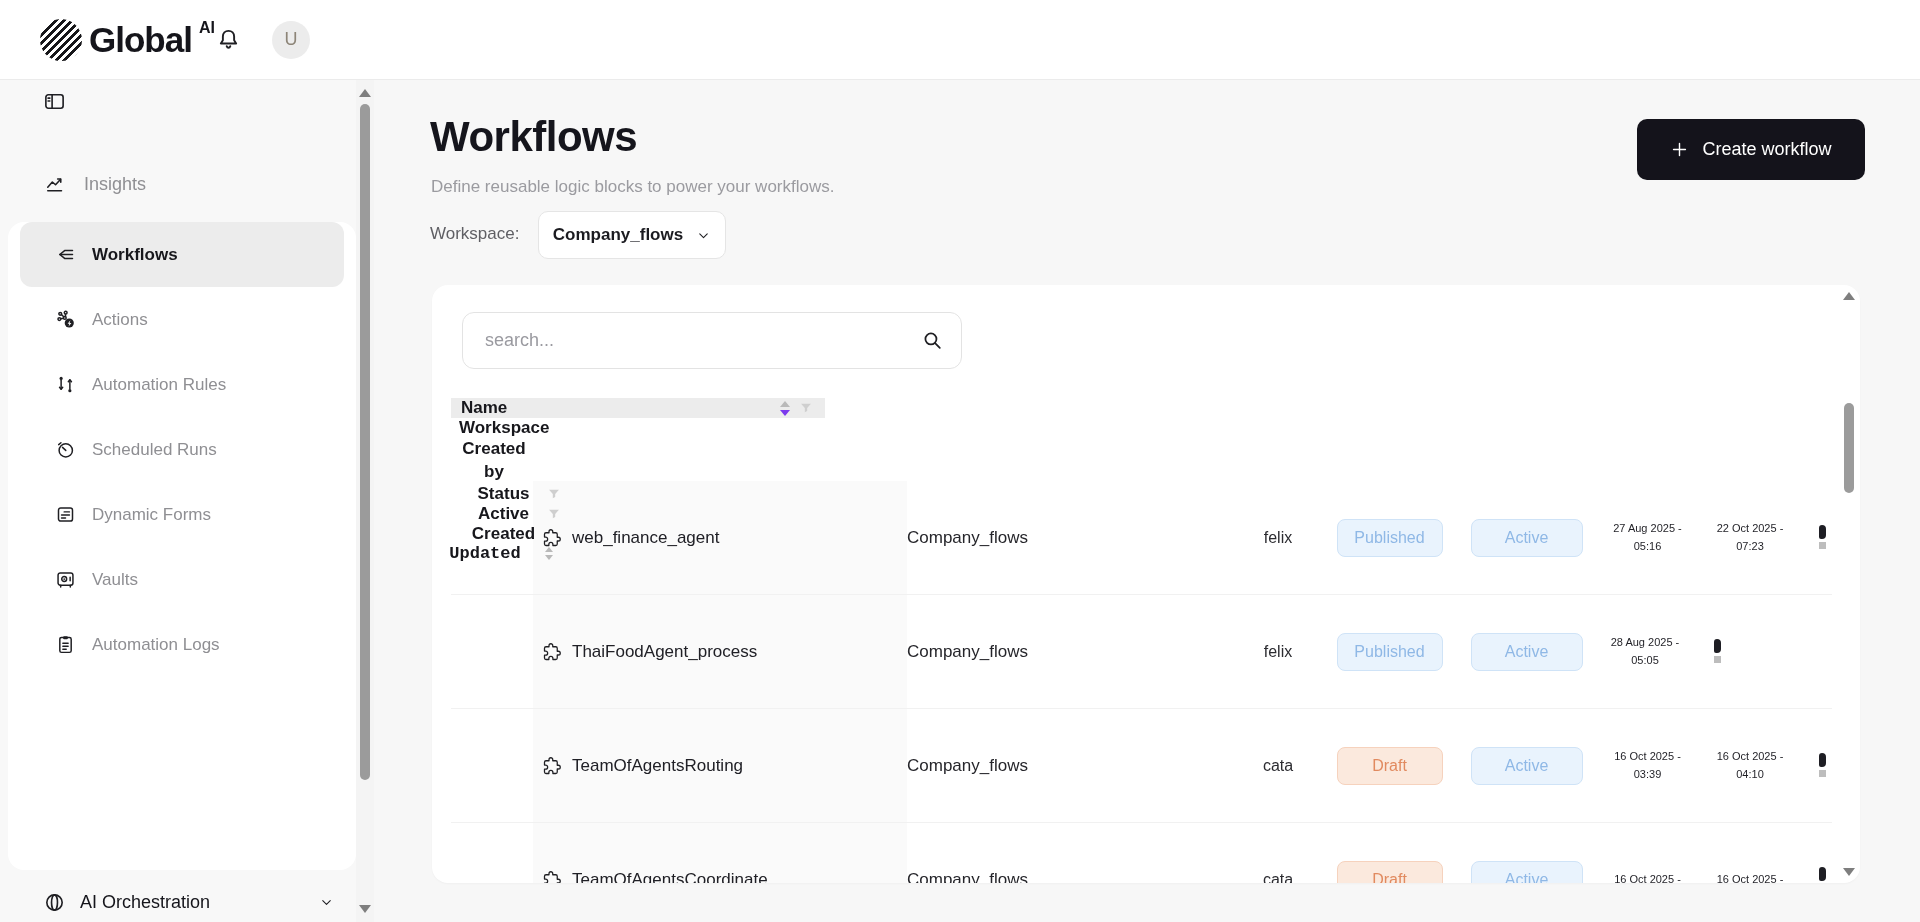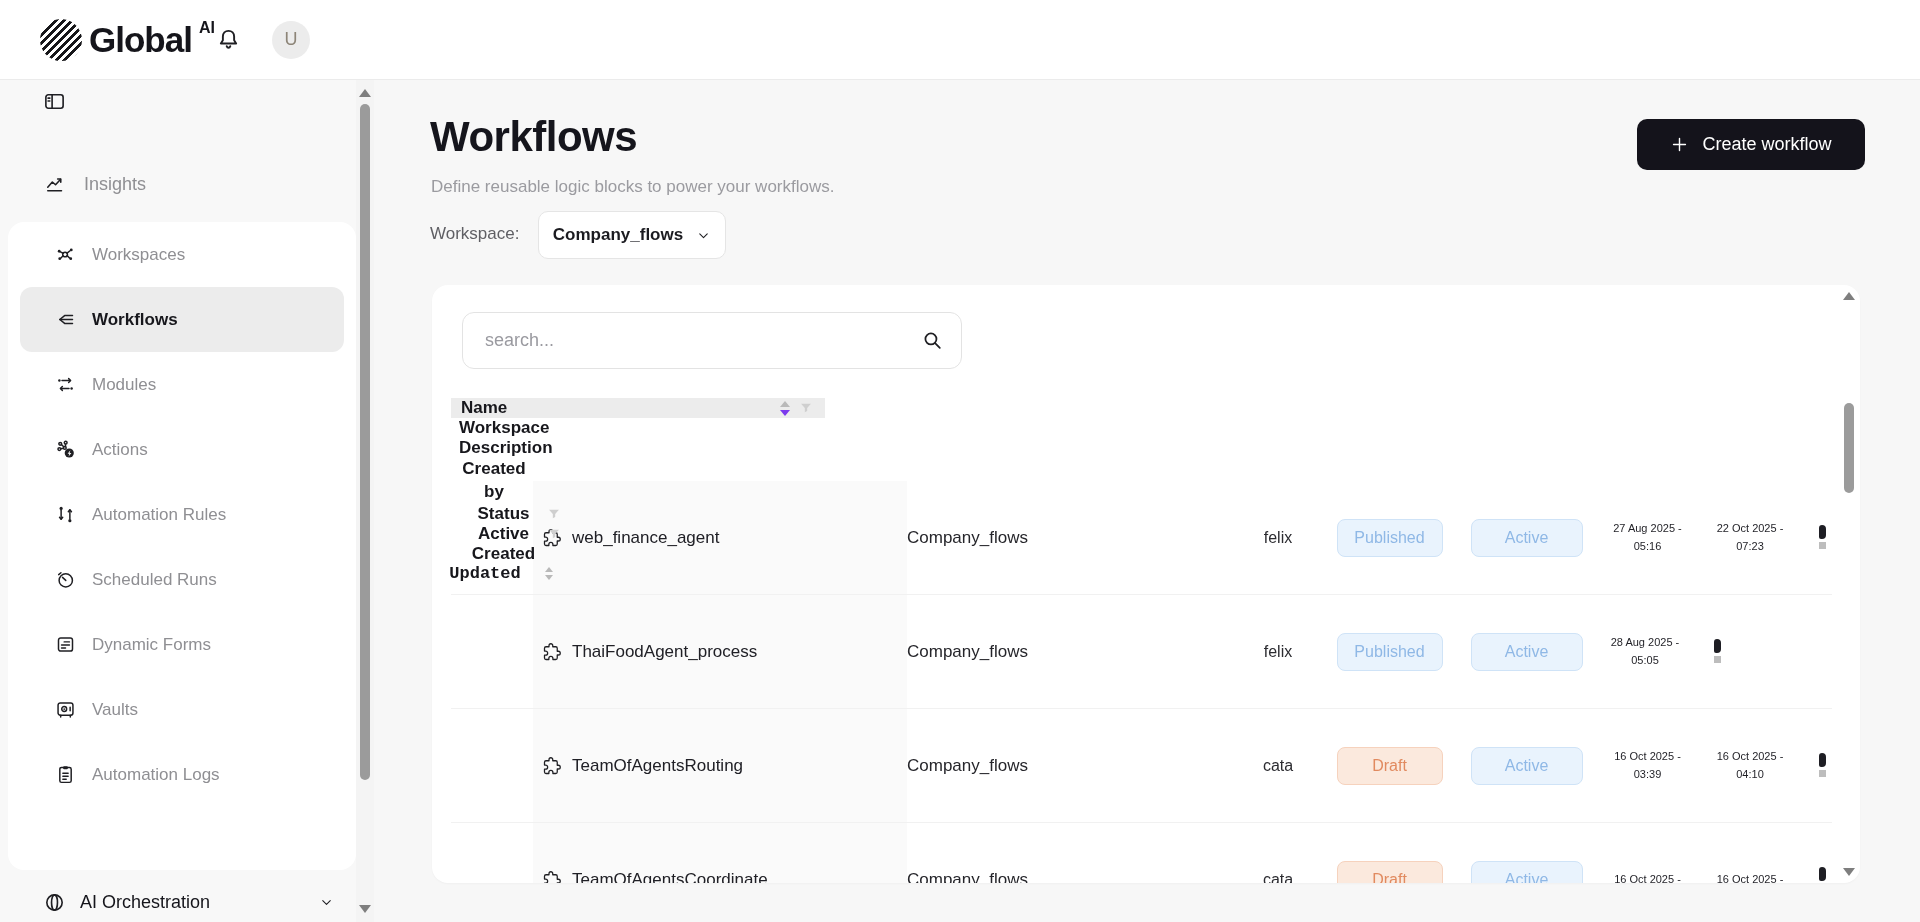--- a/index.html
+++ b/index.html
@@ -47,21 +47,21 @@
   .arr.down { bottom:9px; border-top:8px solid #7e7e7e; }
 
   
   .page-title { position:absolute; left:430px; top:113px; font-size:42px; font-weight:700;
     letter-spacing:-0.5px; color:#15151c; }
   .page-subtitle { position:absolute; left:431px; top:177px; font-size:17px; color:#9b9ba0; }
   .ws-label { position:absolute; left:430px; top:224px; font-size:17px; color:#5f5f64; }
   .ws-select { position:absolute; left:538px; top:211px; width:188px; height:48px; background:#fff;
     border:1px solid #e5e5e5; border-radius:10px; display:flex; align-items:center; justify-content:center;
     gap:13px; font-size:17px; font-weight:700; color:#1b1b20; cursor:pointer; font-family:inherit; }
-  .create-btn { position:absolute; left:1637px; top:119px; width:228px; height:51px; background:#14131b;
+  .create-btn { position:absolute; left:1637px; top:119px; width:228px; height:61px; background:#14131b;
     border:none; border-radius:10px; color:#fff; font-size:18px; display:flex; align-items:center;
     justify-content:center; gap:13px; cursor:pointer; font-family:inherit; }
 
   
   .card { position:absolute; left:432px; top:285px; width:1428px; height:598px; background:#fff;
     border-radius:16px; overflow:hidden; box-shadow:0 1px 2px rgba(0,0,0,0.03); }
   .search-wrap { position:absolute; left:30px; top:27px; width:500px; height:57px; }
   .search-input { width:100%; height:100%; border:1.5px solid #e3e3e3; border-radius:12px;
     padding:0 58px 0 22px; font-size:18px; color:#333; background:#fff; outline:none; font-family:inherit; }
   .search-input::placeholder { color:#9a9aa0; }
@@ -158,57 +158,31 @@
           <path class="stroke" d="M3 15.5 8 9.8l3.5 3L16.8 7"></path>
           <path class="stroke" d="M13.8 6.6h3.4V10"></path>
           <path class="stroke" d="M3 19.3h15"></path>
         </svg>
     </span>
     <span>Insights</span>
   </div>
 
   <nav class="side-group">
 
-    <div class="sub-item">
-      <span>
-        <svg width="21" height="21" viewBox="0 0 24 24">
-            <circle class="stroke" cx="11.5" cy="12" r="2.7"></circle>
-            <circle cx="4.8" cy="8.3" r="1.6" fill="#1f1f23"></circle>
-            <circle cx="18.6" cy="6.8" r="1.6" fill="#1f1f23"></circle>
-            <circle cx="18" cy="16.8" r="1.6" fill="#1f1f23"></circle>
-            <circle cx="5.4" cy="16.8" r="1.6" fill="#1f1f23"></circle>
-            <path class="stroke" d="M9.3 10.6 6.2 9M13.8 10.4l3.4-2.7M13.9 13.3l2.7 2.6M9.2 13.5l-2.4 2.4"></path>
-          </svg>
-      </span>
-      <span>Workspaces</span>
-    </div>
 
     <div class="sub-item active">
       <span>
         <svg width="21" height="21" viewBox="0 0 24 24">
             <path class="stroke" stroke-width="2" d="M20 7.5h-9L5.5 12l5.5 4.5h9"></path>
             <path class="stroke" stroke-width="2" d="M20 12H5.5"></path>
           </svg>
       </span>
       <span>Workflows</span>
     </div>
 
-    <div class="sub-item">
-      <span>
-        <svg width="21" height="21" viewBox="0 0 24 24">
-            <circle cx="5" cy="7.5" r="1.4" fill="#1f1f23"></circle>
-            <path class="stroke" d="M8 7.5h9.6"></path>
-            <path class="stroke" d="M15.6 5.3 17.8 7.5l-2.2 2.2"></path>
-            <circle cx="19" cy="16.5" r="1.4" fill="#1f1f23"></circle>
-            <path class="stroke" d="M16 16.5H6.4"></path>
-            <path class="stroke" d="M8.4 14.3 6.2 16.5l2.2 2.2"></path>
-          </svg>
-      </span>
-      <span>Modules</span>
-    </div>
 
     <div class="sub-item">
       <span>
         <svg width="21" height="21" viewBox="0 0 24 24">
             <circle class="stroke" cx="6" cy="5.5" r="1.6"></circle>
             <circle class="stroke" cx="12.2" cy="4.2" r="1.6"></circle>
             <circle class="stroke" cx="5" cy="11.5" r="1.6"></circle>
             <circle class="stroke" cx="11.2" cy="10.2" r="1.6"></circle>
             <path class="stroke" d="M7.4 6.4l2.6 2.5M12 5.9v2.6M6.6 11.2l2.9-.7"></path>
             <circle cx="16.3" cy="16" r="5.2" fill="#1f1f23"></circle>
@@ -347,23 +321,20 @@
             <span class="funnel">
               <svg width="14" height="14" viewBox="0 0 24 24">
                   <path d="M3.5 4.5h17L14 12.2V17l-4 2.3v-7.1z" fill="#cfcfcf"></path>
                 </svg>
             </span>
           </span>
         </div>
         <div class="c c2">
           <span>Workspace</span>
         </div>
-        <div class="c c3 sep">
-          <span>Description</span>
-        </div>
         <div class="c c4">
           <span>Created by</span>
         </div>
         <div class="c c5 sep">
           <span>Status</span>
           <span class="funnel">
             <svg width="14" height="14" viewBox="0 0 24 24">
                 <path d="M3.5 4.5h17L14 12.2V17l-4 2.3v-7.1z" fill="#cfcfcf"></path>
               </svg>
           </span>

